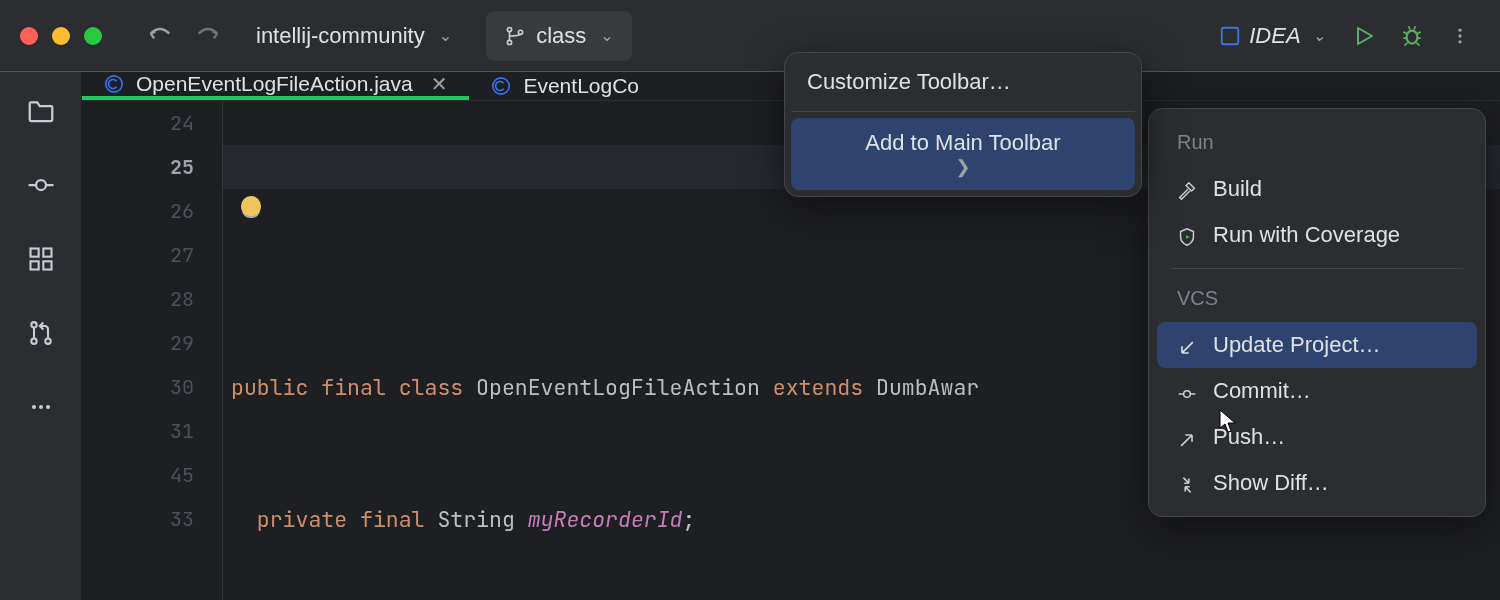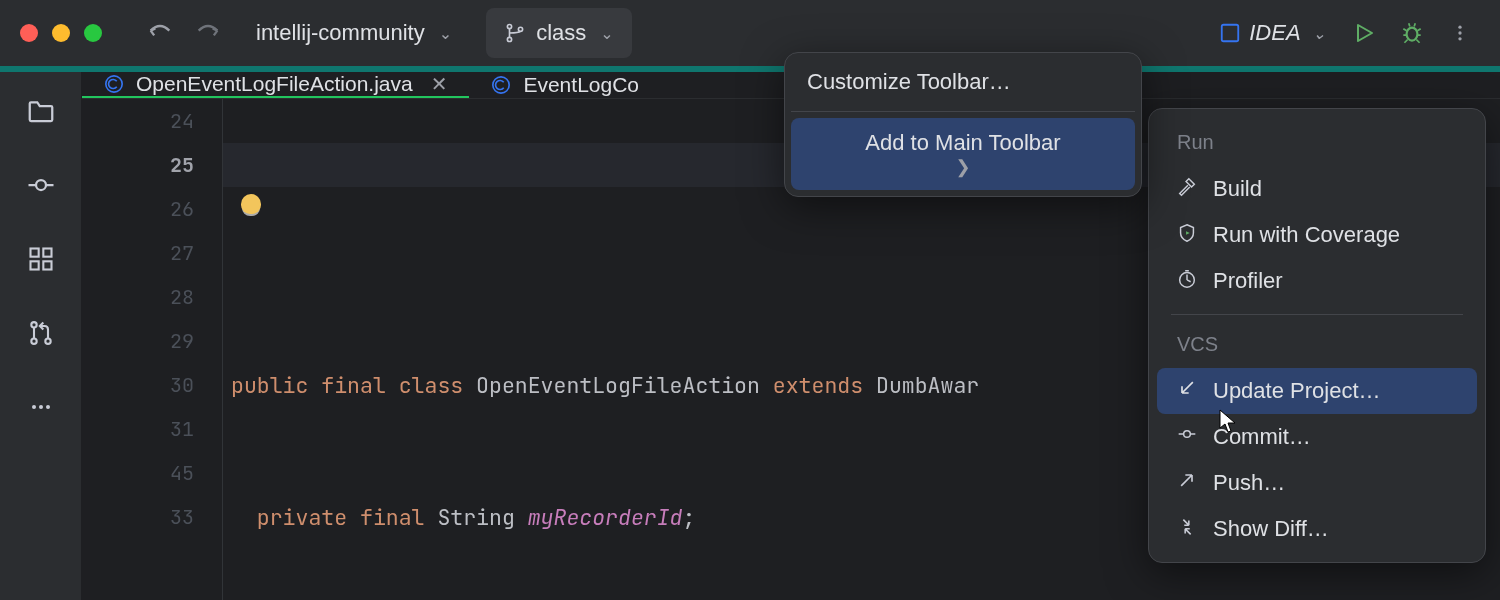--- a/index.html
+++ b/index.html
@@ -12,21 +12,21 @@
       overflow: hidden;
       position: relative;
     }
     .titlebar {
       height: 72px;
       background: #2b2d30;
       display: flex;
       align-items: center;
       padding: 0 20px;
       gap: 8px;
-      border-bottom: 6px solid #0f766e;
+      border-bottom: 1px solid #0f766e;
     }
     .traffic-lights { display: flex; gap: 14px; margin-right: 30px; }
     .traffic-light { width: 18px; height: 18px; border-radius: 50%; }
     .tl-red { background: #ff5f57; }
     .tl-yellow { background: #febc2e; }
     .tl-green { background: #28c840; }
     .tb-btn { width: 40px; height: 40px; display: flex; align-items: center; justify-content: center; color: #9da0a8; border-radius: 6px; }
     .tb-dropdown {
       display: flex; align-items: center; gap: 10px;
       padding: 8px 14px; color: #dfe1e5; font-size: 22px;
@@ -44,21 +44,21 @@
       align-items: center; padding-top: 22px; gap: 40px;
       border-right: 1px solid #1e1f22;
     }
     .side-ic { color: #9da0a8; width: 34px; height: 34px; display:flex; align-items:center; justify-content:center; }
     .editor { flex: 1; background: #1e1f22; display: flex; flex-direction: column; }
     .tabs { height: 52px; display: flex; align-items: stretch; border-bottom: 1px solid #2b2d30; }
     .tab {
       display: flex; align-items: center; gap: 12px; padding: 0 22px;
       font-size: 21px; color: #dfe1e5; position: relative;
     }
-    .tab.active { border-bottom: 2px solid #22c55e; }
+    .tab.active { border-bottom: 4px solid #22c55e; }
     .tab-ic { color: #3574f0; font-size: 18px; }
     .tab-close { color: #9da0a8; font-size: 20px; margin-left: 6px; }
     .code-area { flex: 1; display: flex; font-family: "JetBrains Mono", "SF Mono", Menlo, Consolas, monospace; font-size: 21.5px; line-height: 44px; }
     .gutter { width: 140px; text-align: right; padding-right: 28px; color: #4b5059; font-size: 20px; user-select: none; background: #1e1f22; }
     .gutter .cur { color: #a1a3ab; font-weight: bold; }
     .code { flex: 1; white-space: pre; position: relative; padding-left: 8px; border-left: 1px solid #313438; }
     .cur-line-bg { position: absolute; left: 0; right: 0; height: 44px; background: #26282e; top: 44px; z-index: 0; }
     .code-lines { position: relative; z-index: 1; }
     .kw { color: #cf8e6d; }
     .cls { color: #bcbec4; }
@@ -80,21 +80,21 @@
     .po1-item.sel { background: #2e436e; margin: 6px; border-radius: 8px; padding: 12px 16px; flex-direction: column; }
     .po1-item .arr { color: #9da0a8; font-size: 18px; }
     
     .popover2 {
       position: absolute; top: 108px; left: 1148px; width: 338px;
       background: #2b2d30; border: 1px solid #43454a; border-radius: 14px;
       box-shadow: 0 10px 40px rgba(0,0,0,0.5); padding: 14px 8px 10px;
       font-size: 22px; z-index: 9;
     }
     .po2-head { color: #7d818a; padding: 8px 20px 12px; font-size: 20px; }
-    .po2-item { display: flex; align-items: flex-start; gap: 14px; padding: 10px 18px; color: #dfe1e5; border-radius: 8px; }
+    .po2-item { display: flex; align-items: flex-end; gap: 14px; padding: 10px 18px; color: #dfe1e5; border-radius: 8px; }
     .po2-item.sel { background: #2e436e; }
     .po2-sep { height: 1px; background: #43454a; margin: 10px 14px; }
     .po2-ic { width: 24px; color: #9da0a8; display:flex; justify-content:center; }
     .cursor {
       position: absolute; top: 408px; left: 1218px; z-index: 20;
       width: 20px; height: 26px;
     }
     svg { display: block; }
   </style>
 </head>
@@ -279,29 +279,20 @@
   </div>
   <div class="po2-item">
     <span class="po2-ic">
       <svg width="22" height="22" viewBox="0 0 24 24">
           <path d="M12 3 L19 6 V12 Q19 18 12 21 Q5 18 5 12 V6 Z" stroke="#c9ccd6" stroke-width="1.6" fill="none"></path>
           <path d="M11 10 L15 12 L11 14 Z" fill="#5fad65"></path>
         </svg>
     </span>
     <span>Run with Coverage</span>
   </div>
-  <div class="po2-item">
-    <span class="po2-ic">
-      <svg width="22" height="22" viewBox="0 0 24 24">
-          <circle cx="12" cy="13" r="8" stroke="#c9ccd6" stroke-width="1.6" fill="none"></circle>
-          <path d="M12 13 L12 7 M12 13 L16 15 M10 3 H14" stroke="#c9ccd6" stroke-width="1.6"></path>
-        </svg>
-    </span>
-    <span>Profiler</span>
-  </div>
   <div class="po2-sep"></div>
   <div class="po2-head">VCS</div>
   <div class="po2-item sel">
     <span class="po2-ic">
       <svg width="20" height="20" viewBox="0 0 24 24">
           <path d="M19 5 L6 18 M6 18 L6 10 M6 18 L14 18" stroke="#dfe1e5" stroke-width="2" fill="none"></path>
         </svg>
     </span>
     <span>Update Project…</span>
   </div>

